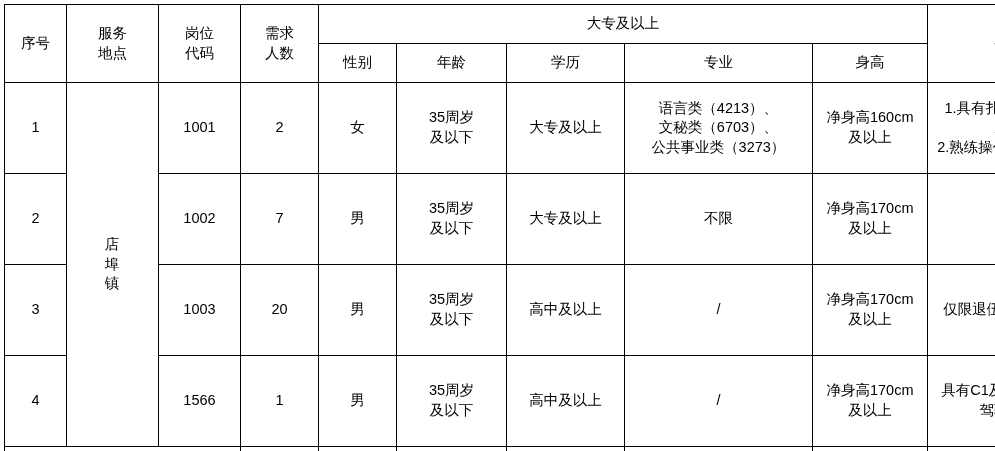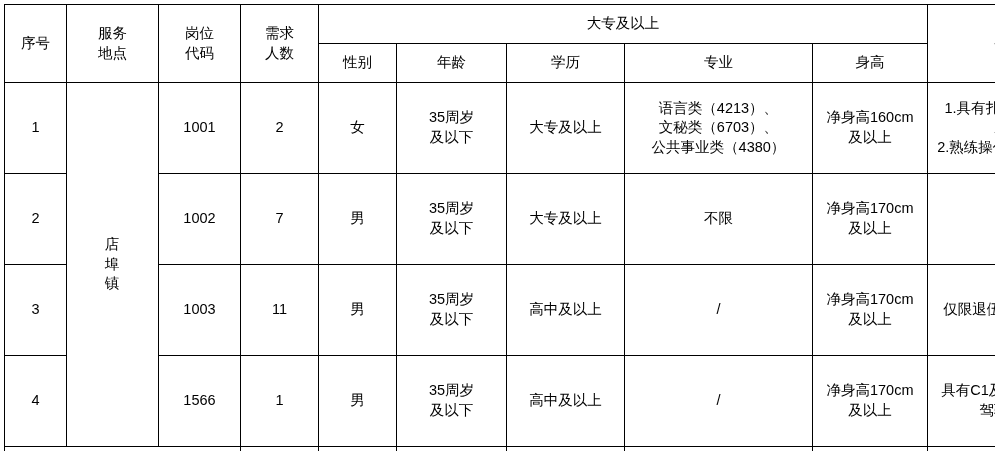--- a/index.html
+++ b/index.html
@@ -146,21 +146,21 @@
         <td>2</td>
         <td>女</td>
         <td>
           <div class="nb">35周岁</div>
           <div class="nb">及以下</div>
         </td>
         <td>大专及以上</td>
         <td class="major-cell">
           <div>语言类（4213）、</div>
           <div>文秘类（6703）、</div>
-          <div>公共事业类（4380）</div>
+          <div>公共事业类（3273）</div>
         </td>
         <td class="height-cell">
           <div class="nb">净身高160cm</div>
           <div class="nb">及以上</div>
         </td>
         <td class="note-cell">
           <div>1.具有扎实的文字功</div>
           <div>底；</div>
           <div>2.熟练操作办公软件。</div>
         </td>
@@ -184,21 +184,21 @@
           <div class="nb">及以上</div>
         </td>
         <td class="note-cell note-center">
           <div>/</div>
         </td>
       </tr>
 
       <tr class="row-body">
         <td>3</td>
         <td>1003</td>
-        <td>11</td>
+        <td>20</td>
         <td>男</td>
         <td>
           <div class="nb">35周岁</div>
           <div class="nb">及以下</div>
         </td>
         <td>高中及以上</td>
         <td class="major-cell">
           <div>/</div>
         </td>
         <td class="height-cell">

